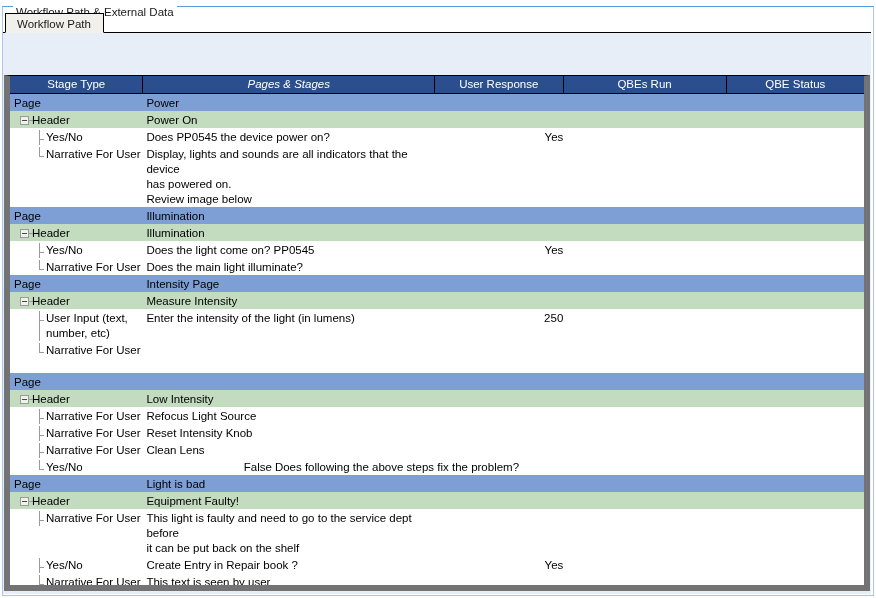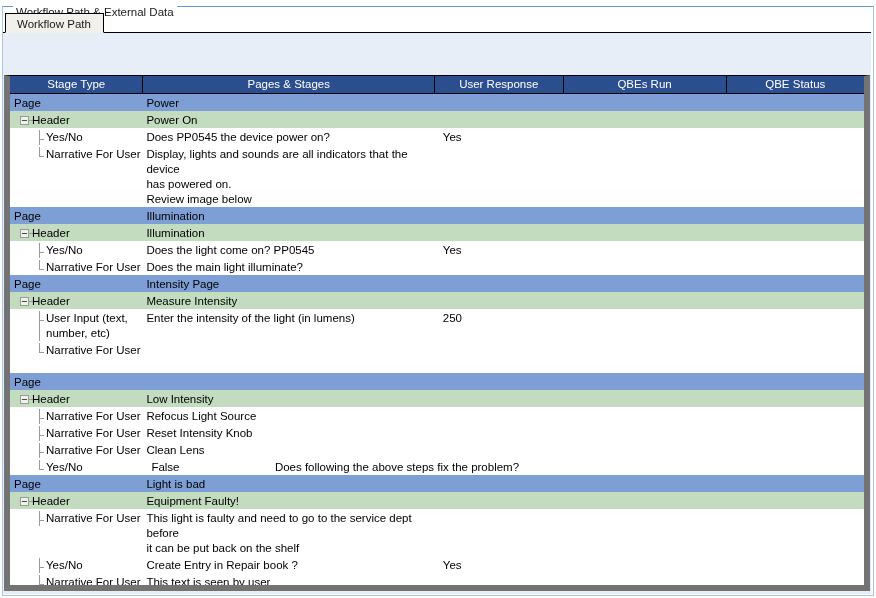--- a/index.html
+++ b/index.html
@@ -150,21 +150,21 @@
     box-sizing: border-box;
     overflow: hidden;
     font-size: 11.5px;
     line-height: 15px;
     padding-top: 2px;
     white-space: pre-line;
     color: #000000;
   }
   .c-stage { width: 135px; padding-left: 2px; position: relative; }
   .c-pages { width: 295px; padding-left: 3px; }
-  .c-resp  { width: 130px; padding-left: 8px; }
+  .c-resp  { width: 130px; padding-left: 8px; text-align: right; }
   .c-qbe   { width: 165px; padding-left: 18px; }
   .c-stat  { width: 139px; padding-left: 18px; }
 
   
   .stage-inner { position: relative; height: 100%; }
   .stage-label { display: block; }
 
   .tree-box {
     position: absolute;
     left: 8px;
@@ -221,21 +221,21 @@
 
   <div id="title-bar">
     <div id="title-text">
       <span class="t-label">Title:</span><span>MAC 250 Lighthouse Service</span>
     </div>
   </div>
 
   <div id="grid">
     <div id="grid-header">
         <div class="hcell" style="width: 135px;">Stage Type</div>
-        <div class="hcell" style="width: 295px;">Pages &amp; Stages</div>
+        <div class="hcell" style="width: 295px; font-style: italic;">Pages &amp; Stages</div>
         <div class="hcell" style="width: 130px;">User Response</div>
         <div class="hcell" style="width: 165px;">QBEs Run</div>
         <div class="hcell" style="width: 139px;">QBE Status</div>
       </div>
     <div id="grid-body">
         <div class="row page" style="min-height: 17px;">
           <div class="cell c-stage"><div class="stage-inner"><span class="stage-label" style="padding-left: 2px;">Page</span></div></div>
           <div class="cell c-pages">Power</div>
           <div class="cell c-resp"></div>
           <div class="cell c-qbe"></div>

